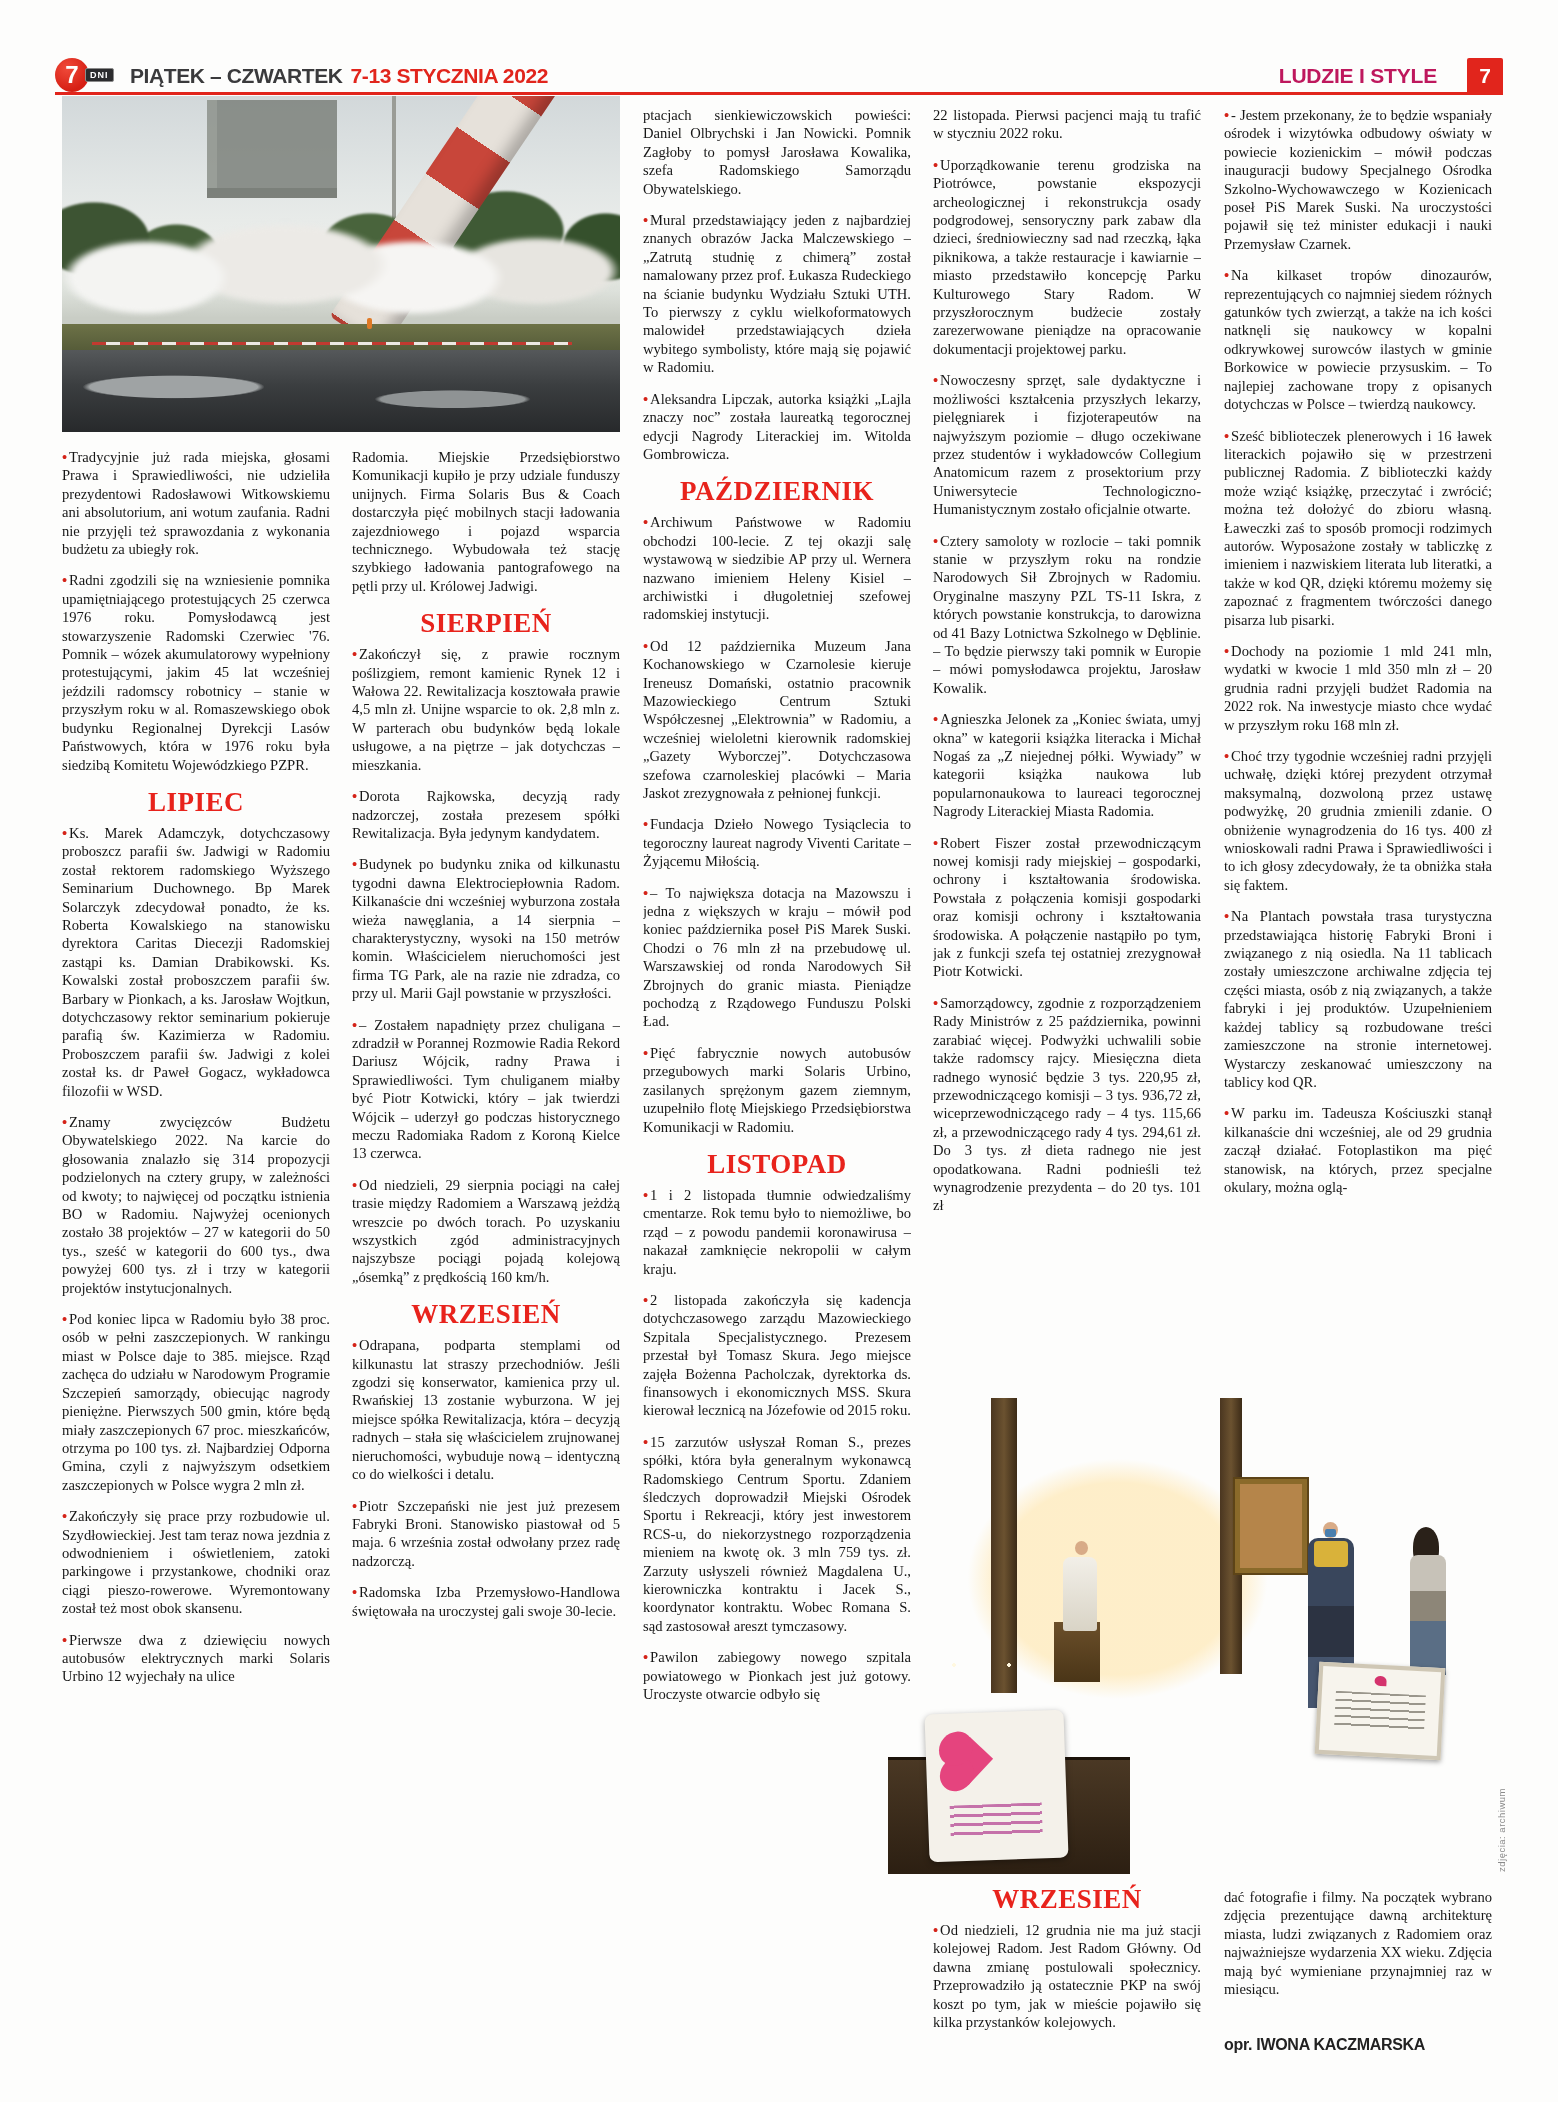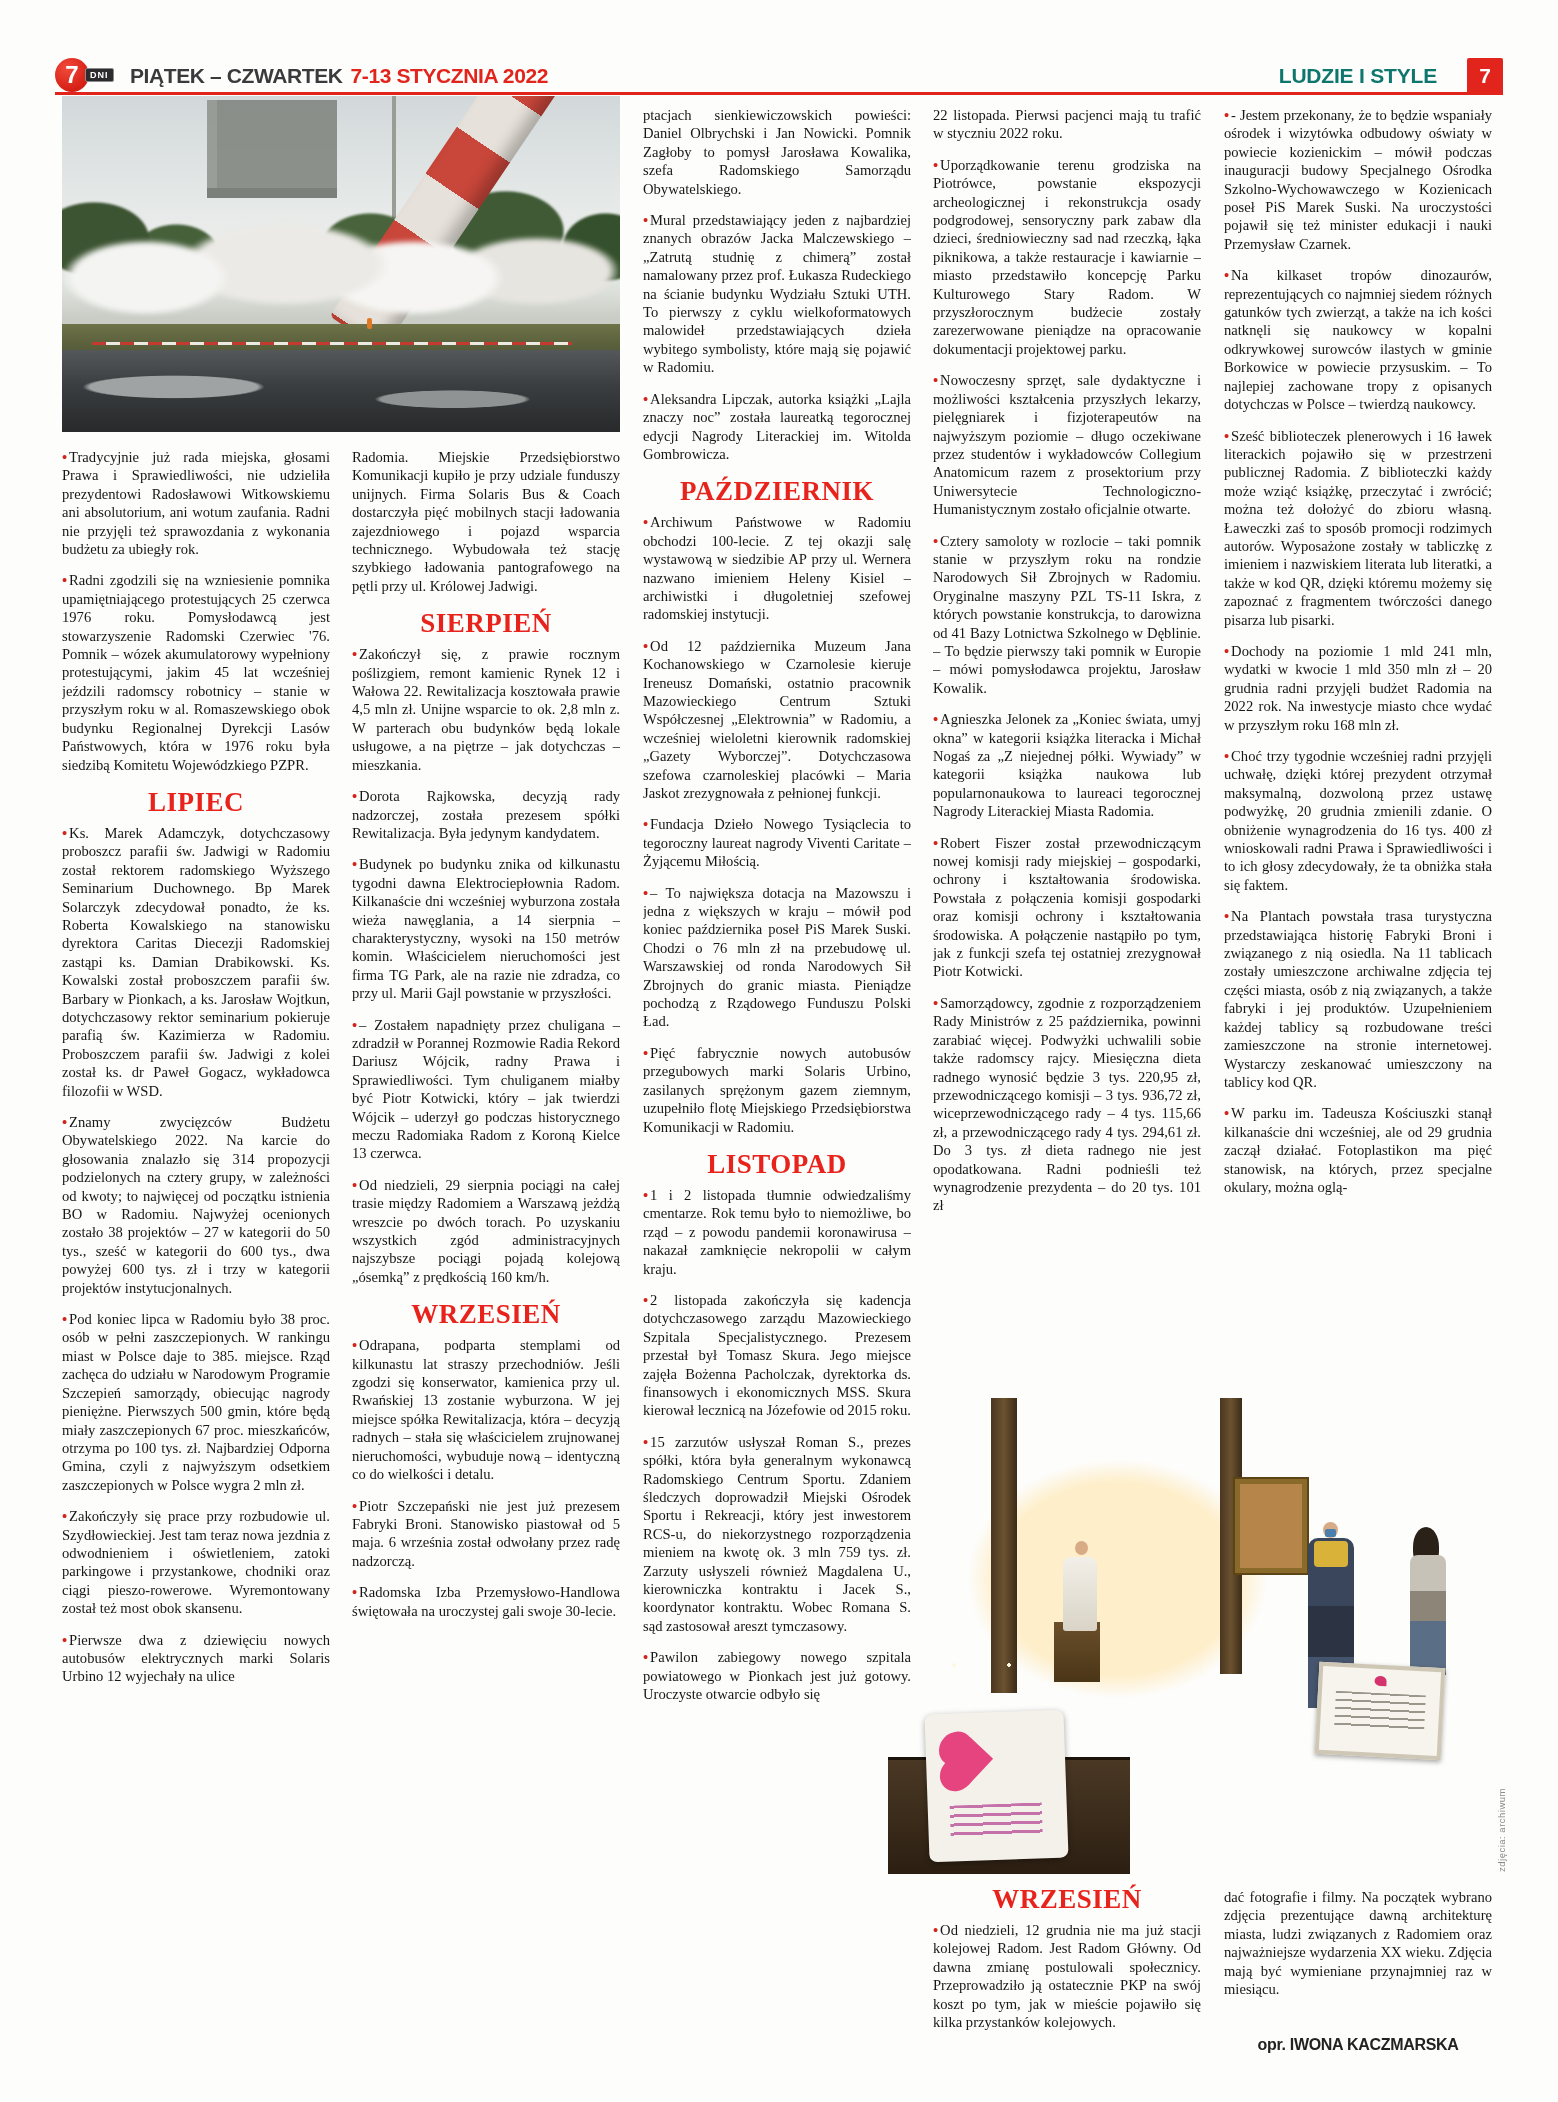--- a/index.html
+++ b/index.html
@@ -11,32 +11,32 @@
                background:radial-gradient(circle at 35% 30%,#f04a3a,#d61f14 70%);
                color:#fff;font-family:"Liberation Sans",sans-serif;font-weight:700;font-size:24px;
                line-height:34px;text-align:center;}
   .logo-dni{position:absolute;left:30px;top:16px;background:#2c2c2e;border:1px solid #8b8b8b;border-radius:2px;
             color:#fff;font-family:"Liberation Sans",sans-serif;font-weight:700;font-size:9px;
             padding:1px 4px;letter-spacing:1px;}
   .mast-left{position:absolute;left:75px;top:12px;font-family:"Liberation Sans",sans-serif;
              font-weight:700;font-size:21px;letter-spacing:-0.4px;color:#3a3a3c;white-space:nowrap;}
   .mast-left .date-red{color:#e1251c;margin-left:8px;}
   .mast-right{position:absolute;right:66px;top:12px;font-family:"Liberation Sans",sans-serif;
-              font-weight:700;font-size:21px;letter-spacing:-0.2px;color:#0f766e;}
+              font-weight:700;font-size:21px;letter-spacing:-0.2px;color:#be185d;}
   .page-badge{position:absolute;right:0;top:6px;width:36px;height:36px;background:#e1251c;border-radius:2px;
               color:#fff;font-family:"Liberation Sans",sans-serif;font-weight:700;font-size:21px;
               line-height:36px;text-align:center;}
   .rule{position:absolute;left:55px;top:92px;width:1448px;height:3px;background:#e1251c;}
   
   .col{position:absolute;width:268px;overflow:hidden;}
   .para{margin:0 0 13px 0;font-size:14.6px;line-height:18.4px;text-align:justify;}
   .bullet{color:#d42318;font-weight:700;margin-right:2px;}
   .month{margin:4px 0 7px 0;color:#e8231c;font-size:27px;line-height:30px;font-weight:700;
          text-align:center;letter-spacing:0.5px;font-family:"Liberation Serif",serif;}
-  .credit{margin-top:14px;text-align:center;font-family:"Liberation Sans",sans-serif;
+  .credit{margin-top:14px;text-align:left;font-family:"Liberation Sans",sans-serif;
           font-weight:700;font-size:16px;letter-spacing:-0.3px;color:#222;}
   
   .photo-top{position:absolute;left:62px;top:96px;width:558px;height:336px;overflow:hidden;
              background:linear-gradient(180deg,#d2d8da 0%,#e3e7e6 28%,#edefec 46%,#dde1db 58%,#c9cdc5 66%);}
   .pt-building{position:absolute;left:145px;top:4px;width:130px;height:98px;background:#7d827c;
                box-shadow:inset 0 -10px 0 #6a6f68, inset 10px 0 0 #8d928b;opacity:.85;}
   .pt-mast{position:absolute;left:330px;top:0;width:4px;height:255px;background:#9a9c96;}
   .pt-trees{position:absolute;left:-15px;top:55px;width:588px;height:160px;
      background:
        radial-gradient(ellipse 90px 60px at 8% 55%,#3d5433 0 60%,transparent 62%),

